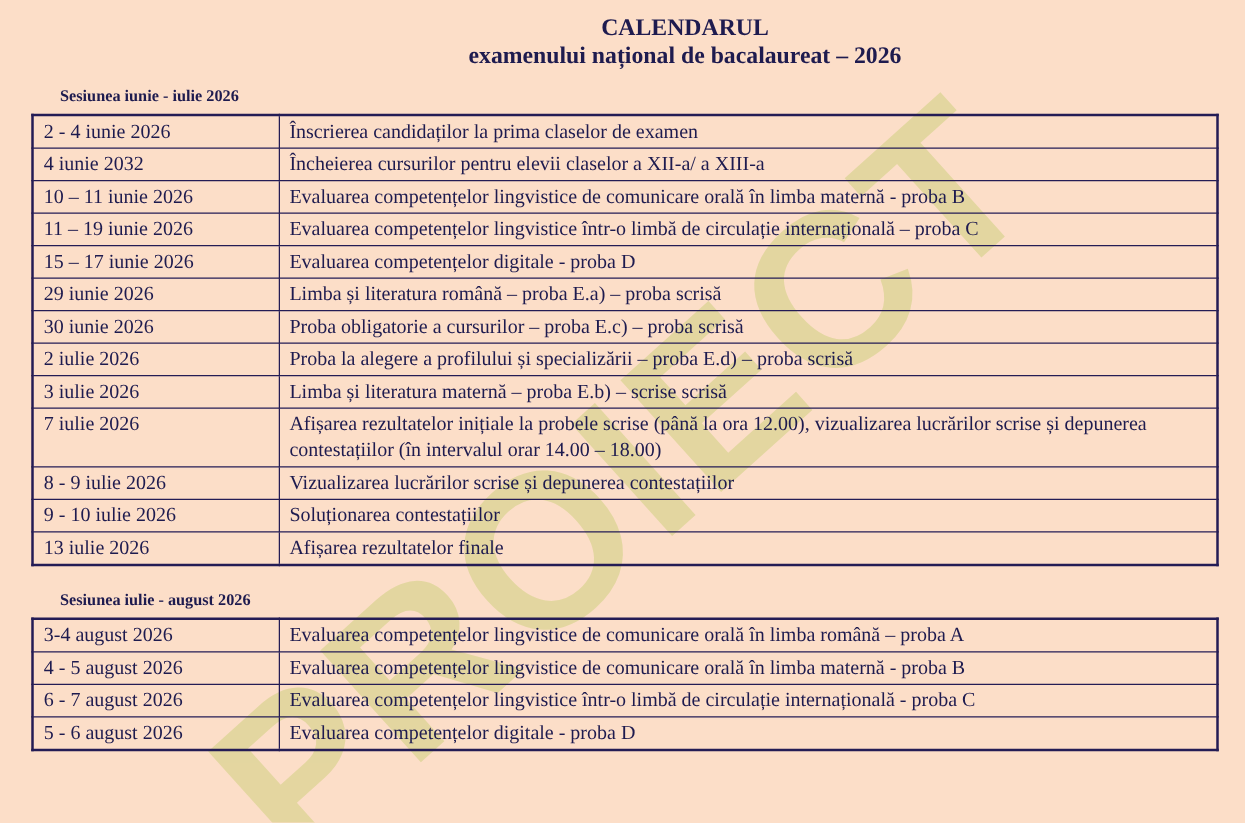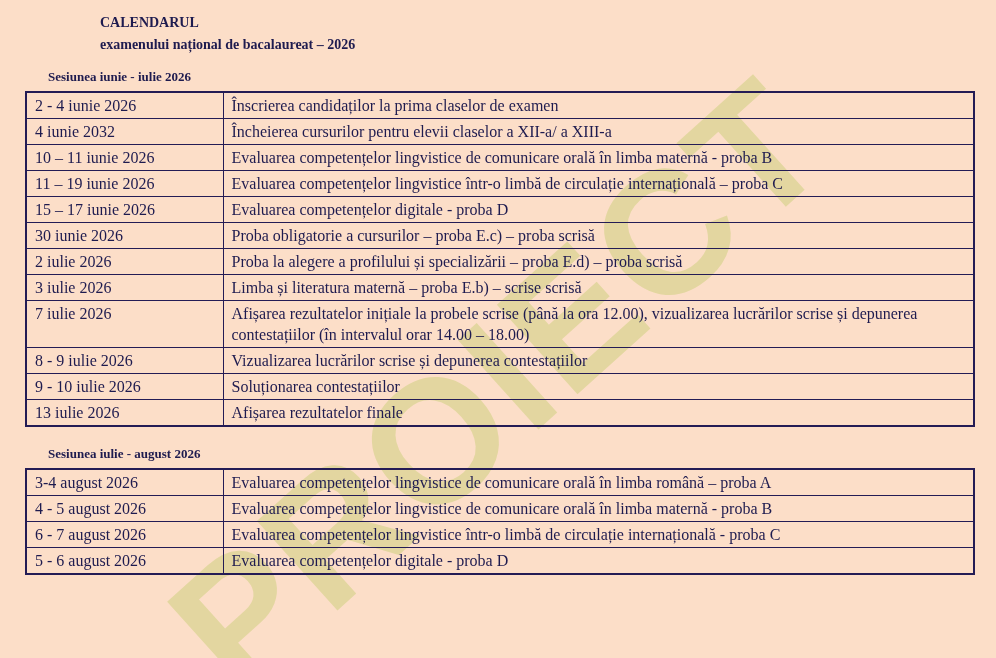--- a/index.html
+++ b/index.html
@@ -26,22 +26,22 @@
     font-weight:bold;
     font-size:175px;
     letter-spacing:4px;
     transform:rotate(-42deg);
     color:var(--watermark);
     opacity:.82;
     white-space:nowrap;
   }
   .content{position:relative;z-index:1;padding-top:12px;}
   .title-block{
-    margin-left:100px;width:896px;text-align:left;
-    font-weight:bold;font-size:14px;line-height:22px;
+    margin-left:100px;width:896px;text-align:center;
+    font-weight:bold;font-size:19px;line-height:22px;
   }
   .section-heading{
     font-size:13px;font-weight:bold;
     margin:10px 0 3px 48px;line-height:22px;
   }
   .section-heading.second{margin-top:16px;}
   table.calendar{
     border-collapse:collapse;table-layout:fixed;
     margin-left:25px;width:950px;
     border:2px solid var(--border);
@@ -88,20 +88,24 @@
         </tr>
         <tr>
           <td class="date-cell">11 – 19 iunie 2026</td>
           <td class="event-cell">Evaluarea competențelor lingvistice într-o limbă de circulație internațională – proba C</td>
         </tr>
         <tr>
           <td class="date-cell">15 – 17 iunie 2026</td>
           <td class="event-cell">Evaluarea competențelor digitale - proba D</td>
         </tr>
         <tr>
+          <td class="date-cell">29 iunie 2026</td>
+          <td class="event-cell">Limba și literatura română – proba E.a) – proba scrisă</td>
+        </tr>
+        <tr>
           <td class="date-cell">30 iunie 2026</td>
           <td class="event-cell">Proba obligatorie a cursurilor – proba E.c) – proba scrisă</td>
         </tr>
         <tr>
           <td class="date-cell">2 iulie 2026</td>
           <td class="event-cell">Proba la alegere a profilului și specializării – proba E.d) – proba scrisă</td>
         </tr>
         <tr>
           <td class="date-cell">3 iulie 2026</td>
           <td class="event-cell">Limba și literatura maternă – proba E.b) – scrise scrisă</td>

